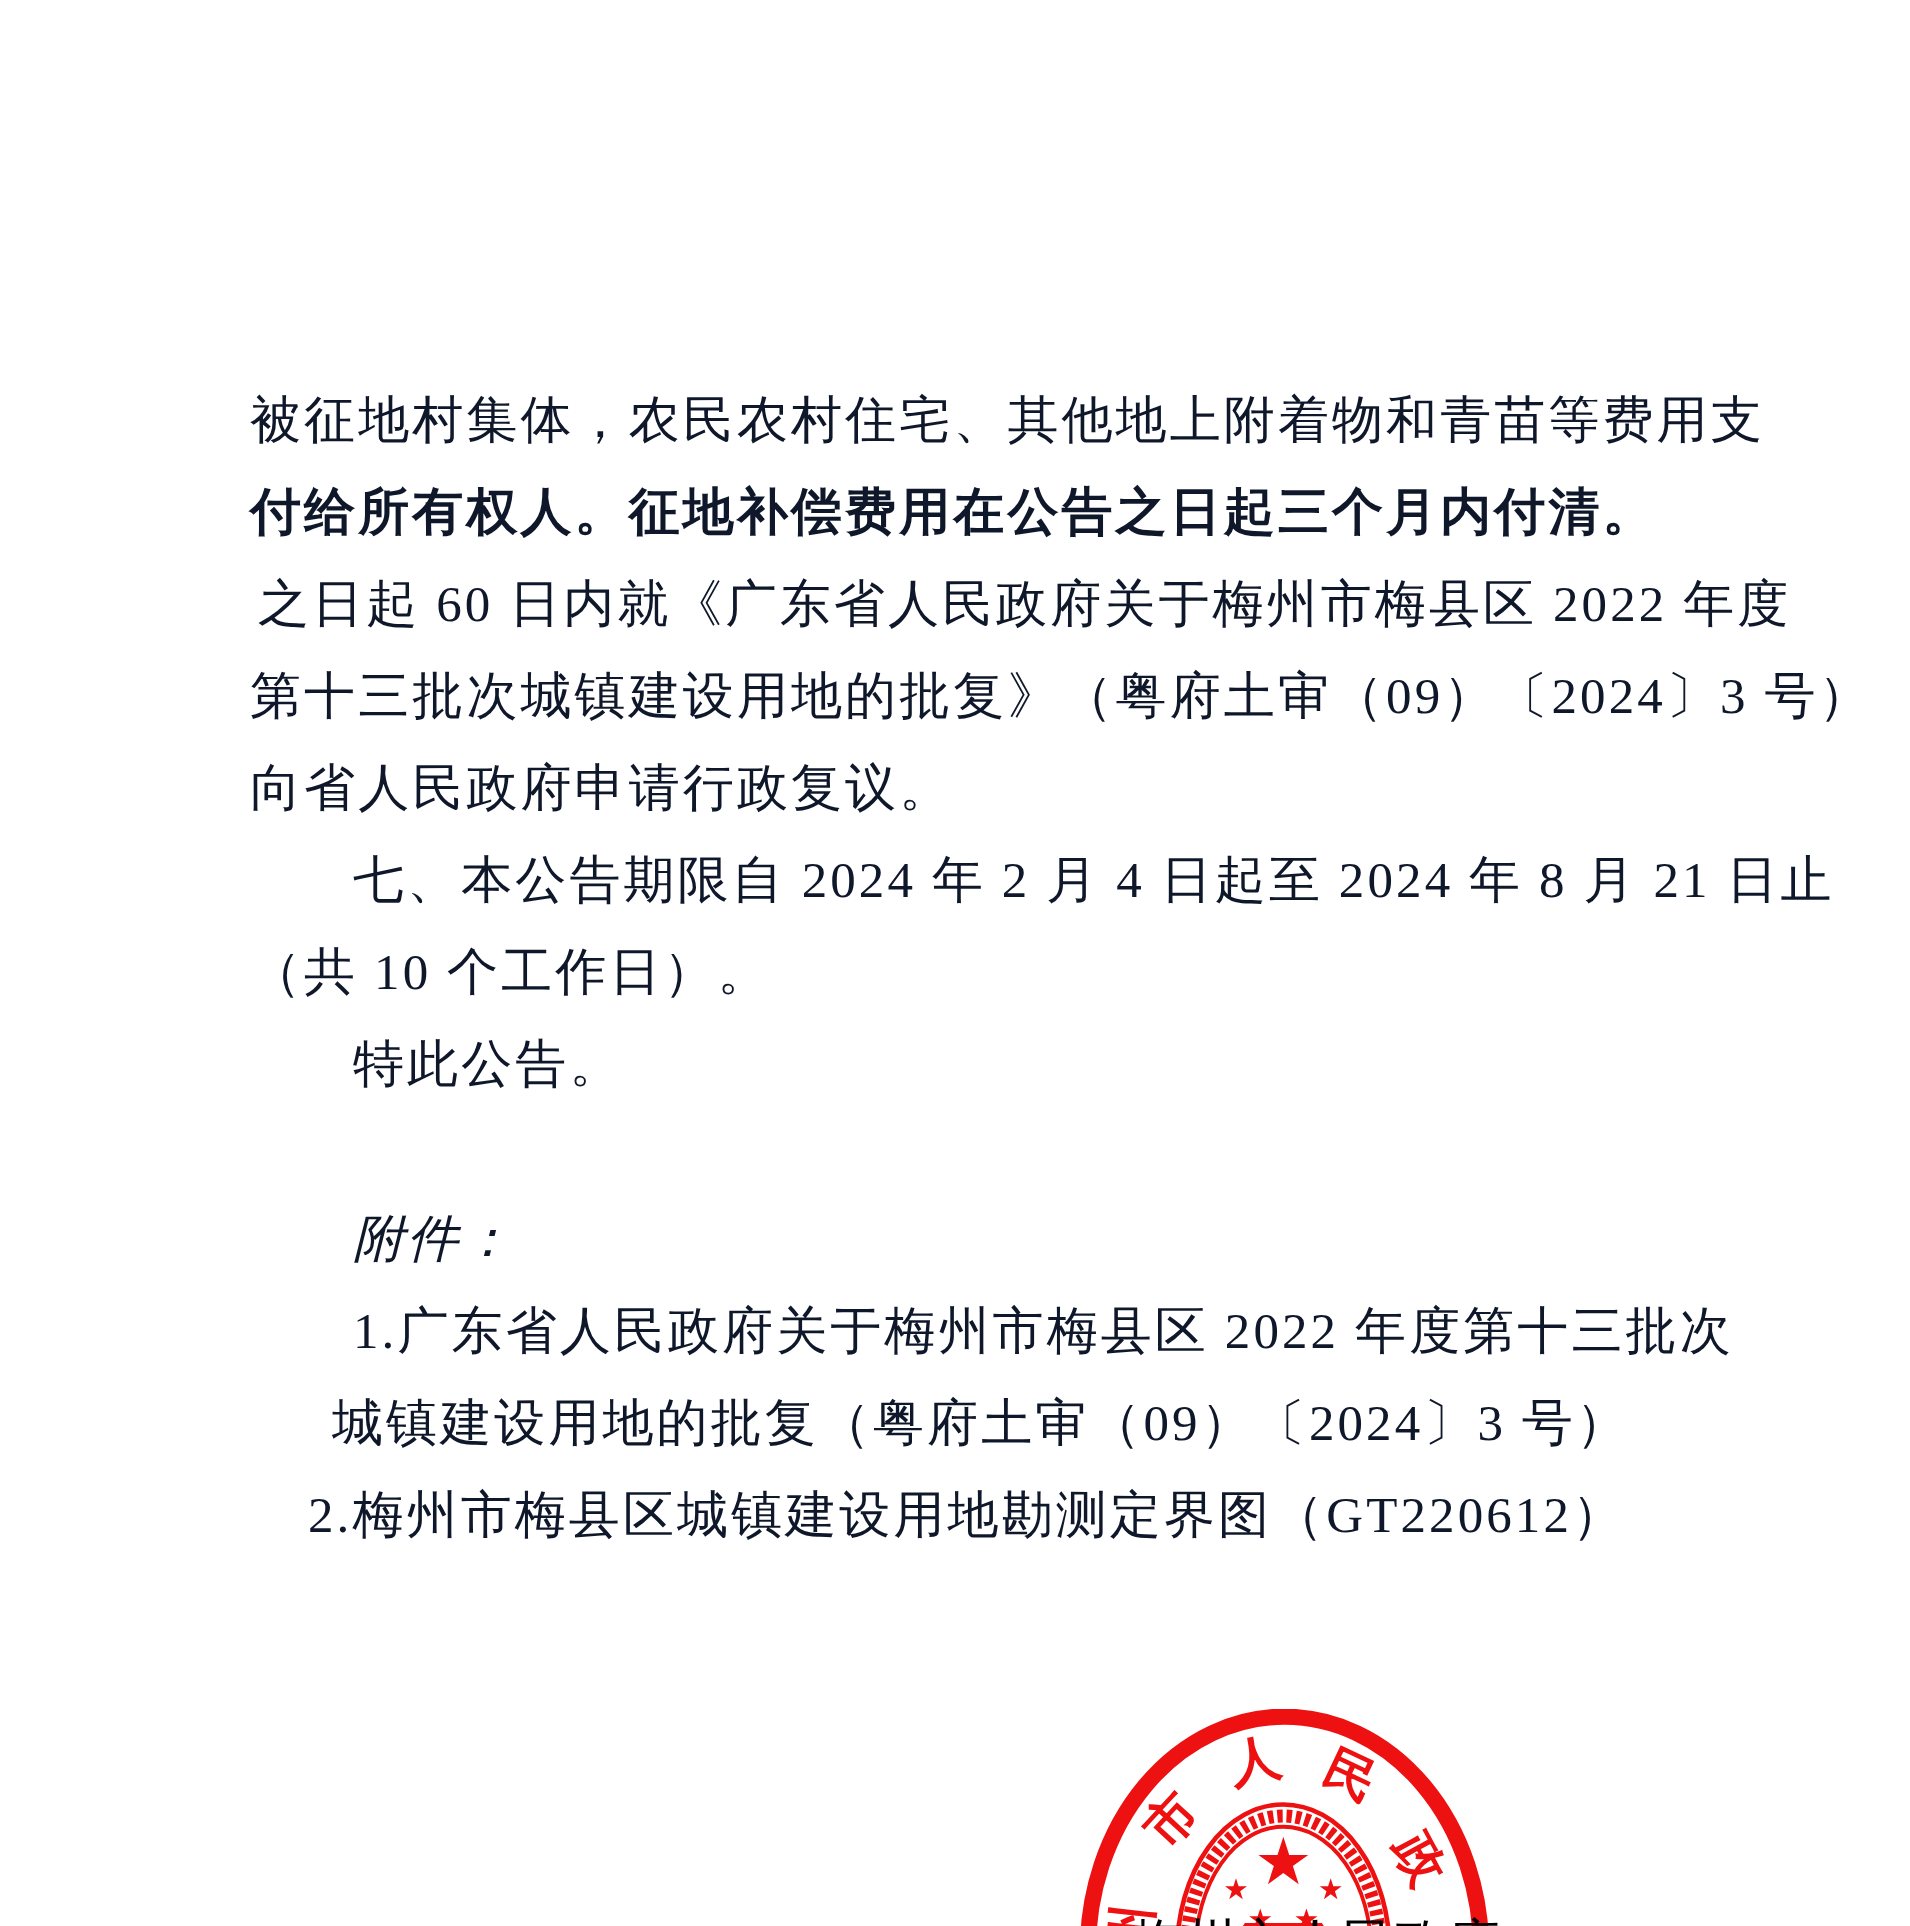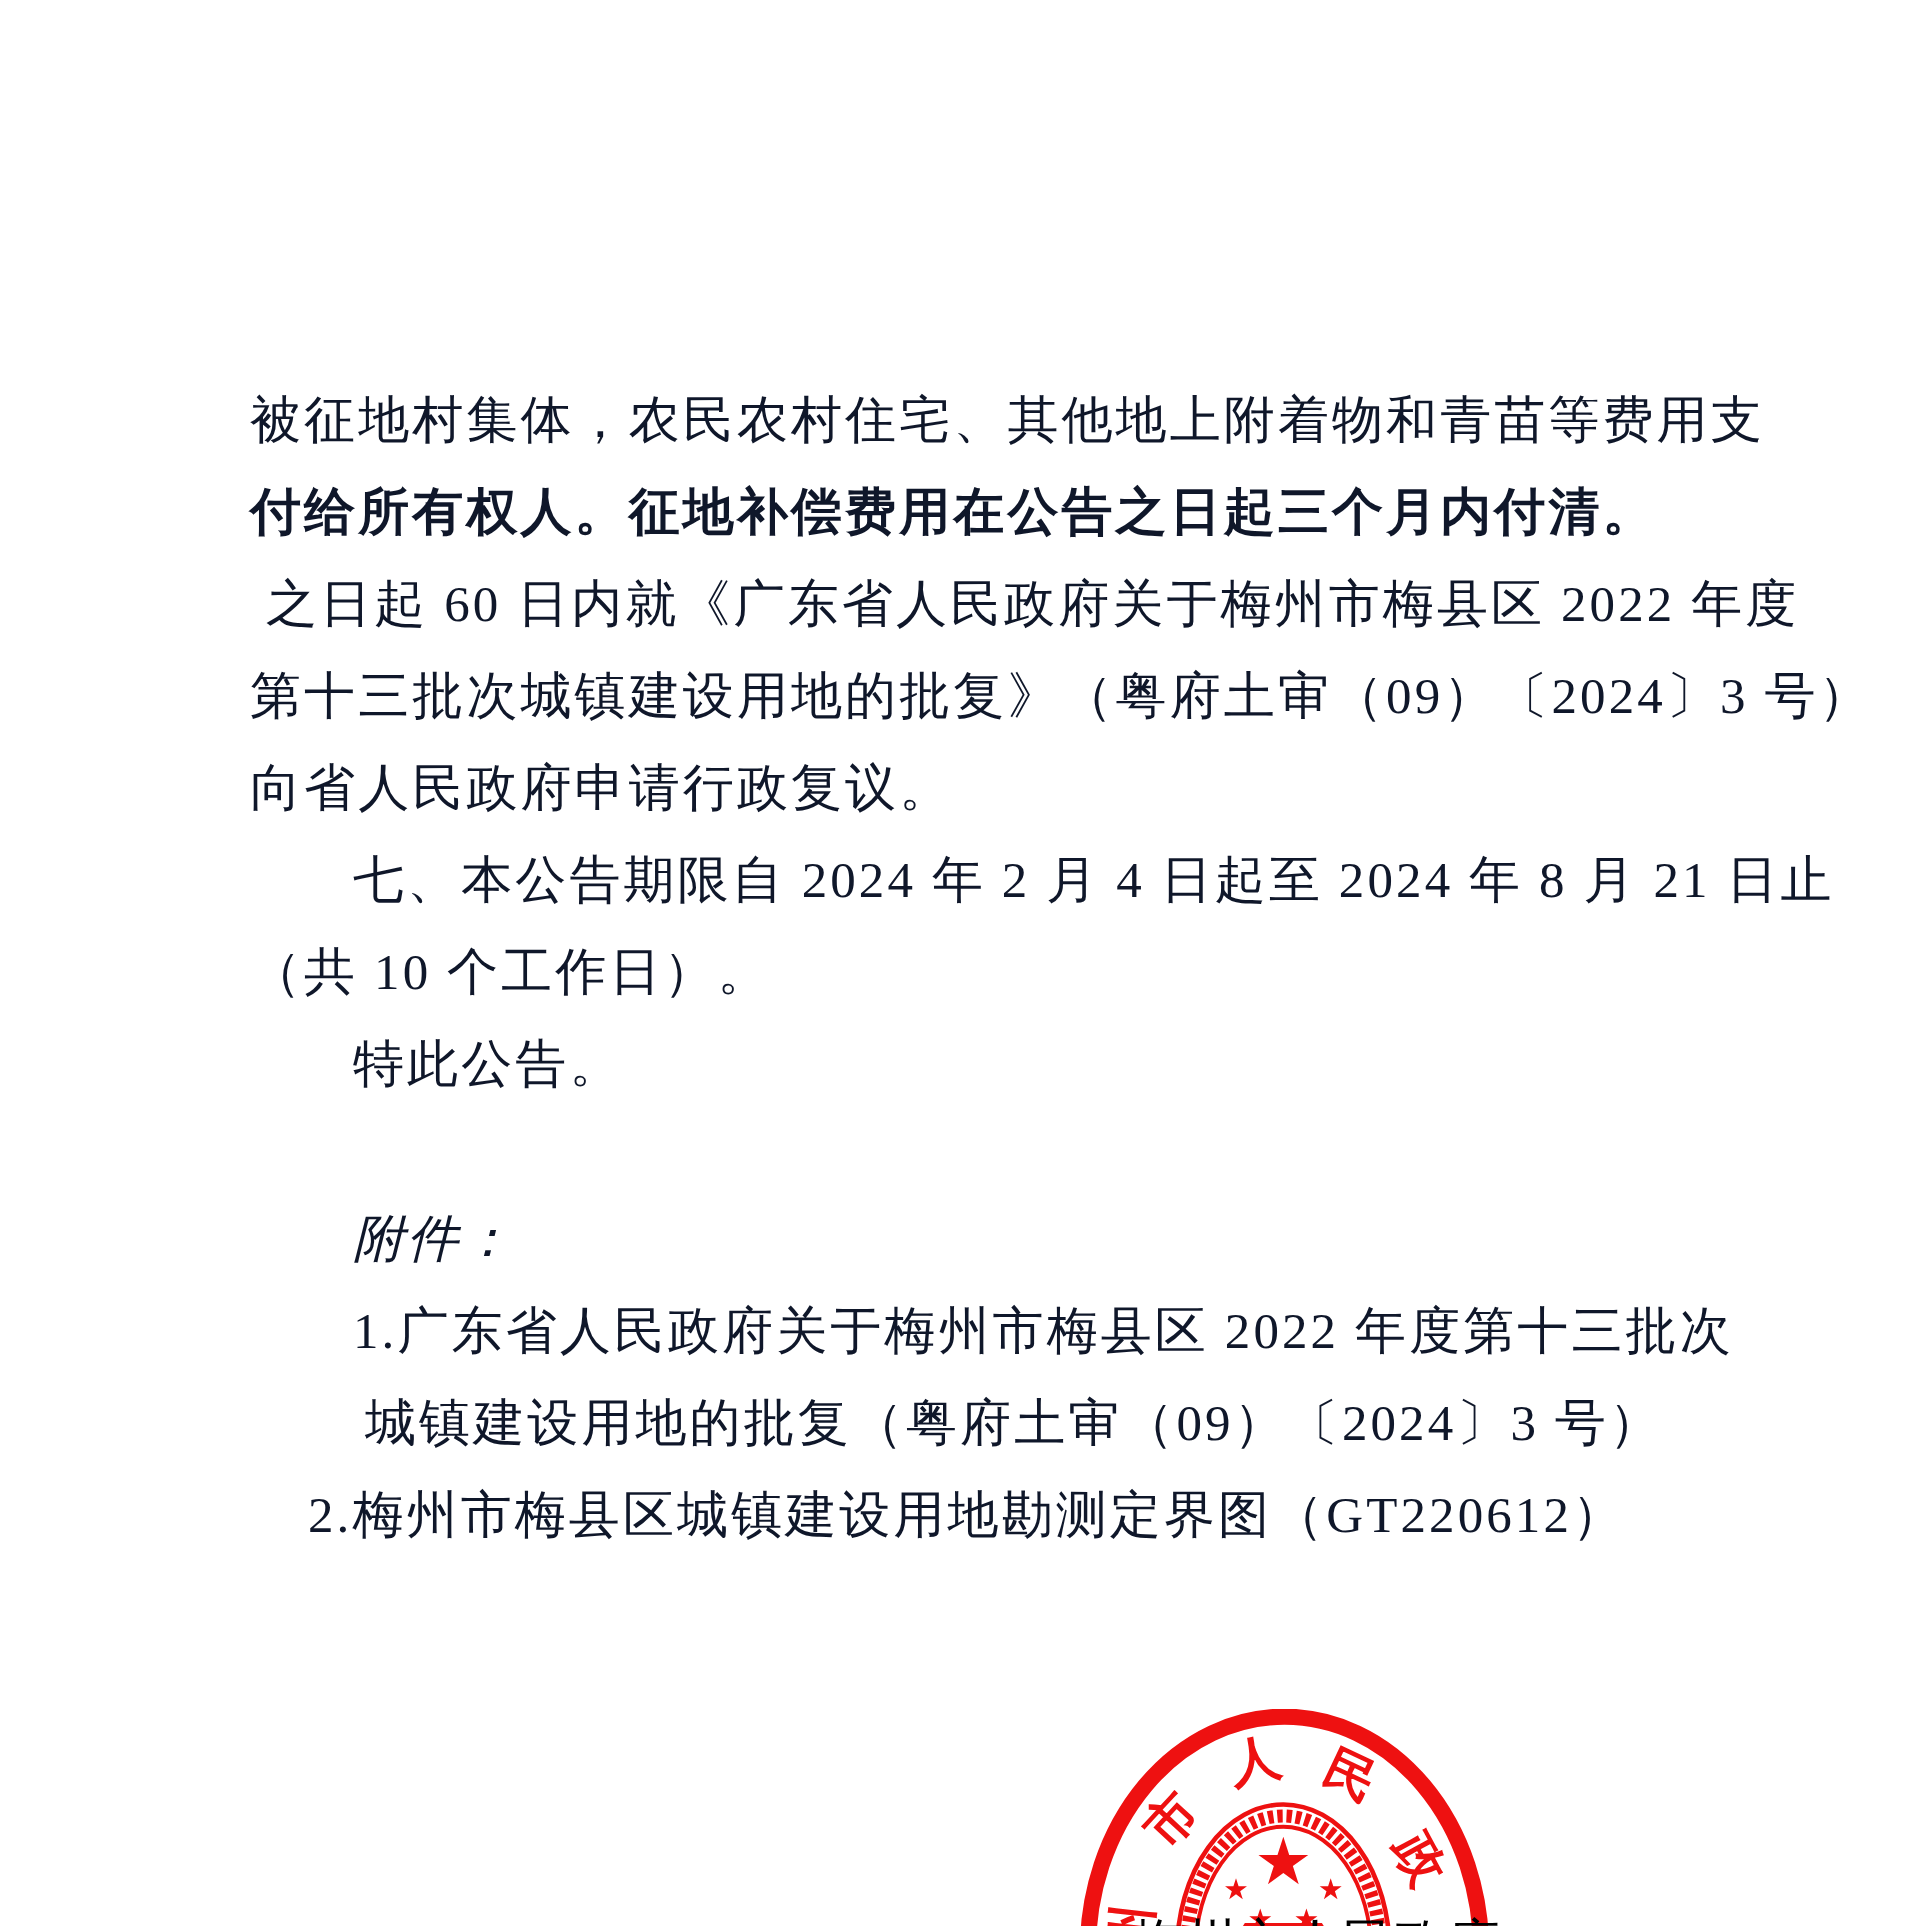--- a/index.html
+++ b/index.html
@@ -58,29 +58,29 @@
   }
 </style>
 </head>
 <body>
 
 <div class="page">
 
   <div class="doc" id="doc-lines">
       <div class="doc-line" style="margin-left: 0px;">被征地村集体，农民农村住宅、其他地上附着物和青苗等费用支</div>
       <div class="doc-line" style="margin-left: 0px; font-weight: bold;">付给所有权人。征地补偿费用在公告之日起三个月内付清。</div>
-      <div class="doc-line" style="margin-left: 16px;">之日起 60 日内就《广东省人民政府关于梅州市梅县区 2022 年度</div>
+      <div class="doc-line" style="margin-left: 8px;">之日起 60 日内就《广东省人民政府关于梅州市梅县区 2022 年度</div>
       <div class="doc-line" style="margin-left: 0px;">第十三批次城镇建设用地的批复》（粤府土审（09）〔2024〕3 号）</div>
       <div class="doc-line" style="margin-left: 0px;">向省人民政府申请行政复议。</div>
       <div class="doc-line" style="margin-left: 103px;">七、本公告期限自 2024 年 2 月 4 日起至 2024 年 8 月 21 日止</div>
       <div class="doc-line" style="margin-left: 0px;">（共 10 个工作日）。</div>
       <div class="doc-line" style="margin-left: 103px;">特此公告。</div>
       <div class="doc-line" style="margin-left: 103px; margin-top: 83px; font-style: italic;">附件：</div>
       <div class="doc-line" style="margin-left: 103px;">1.广东省人民政府关于梅州市梅县区 2022 年度第十三批次</div>
-      <div class="doc-line" style="margin-left: 115px;">城镇建设用地的批复（粤府土审（09）〔2024〕3 号）</div>
+      <div class="doc-line" style="margin-left: 82px;">城镇建设用地的批复（粤府土审（09）〔2024〕3 号）</div>
       <div class="doc-line" style="margin-left: 58px;">2.梅州市梅县区城镇建设用地勘测定界图（GT220612）</div>
     </div>
 
   <svg class="seal" viewBox="0 0 1062 1260" aria-hidden="true">
 
     <ellipse cx="531" cy="630" rx="511" ry="610" fill="none" stroke="#ee1111" stroke-width="42"></ellipse>
 
     <g>
 
       <ellipse cx="528" cy="630" rx="276" ry="382" fill="none" stroke="#ee1111" stroke-width="12"></ellipse>

